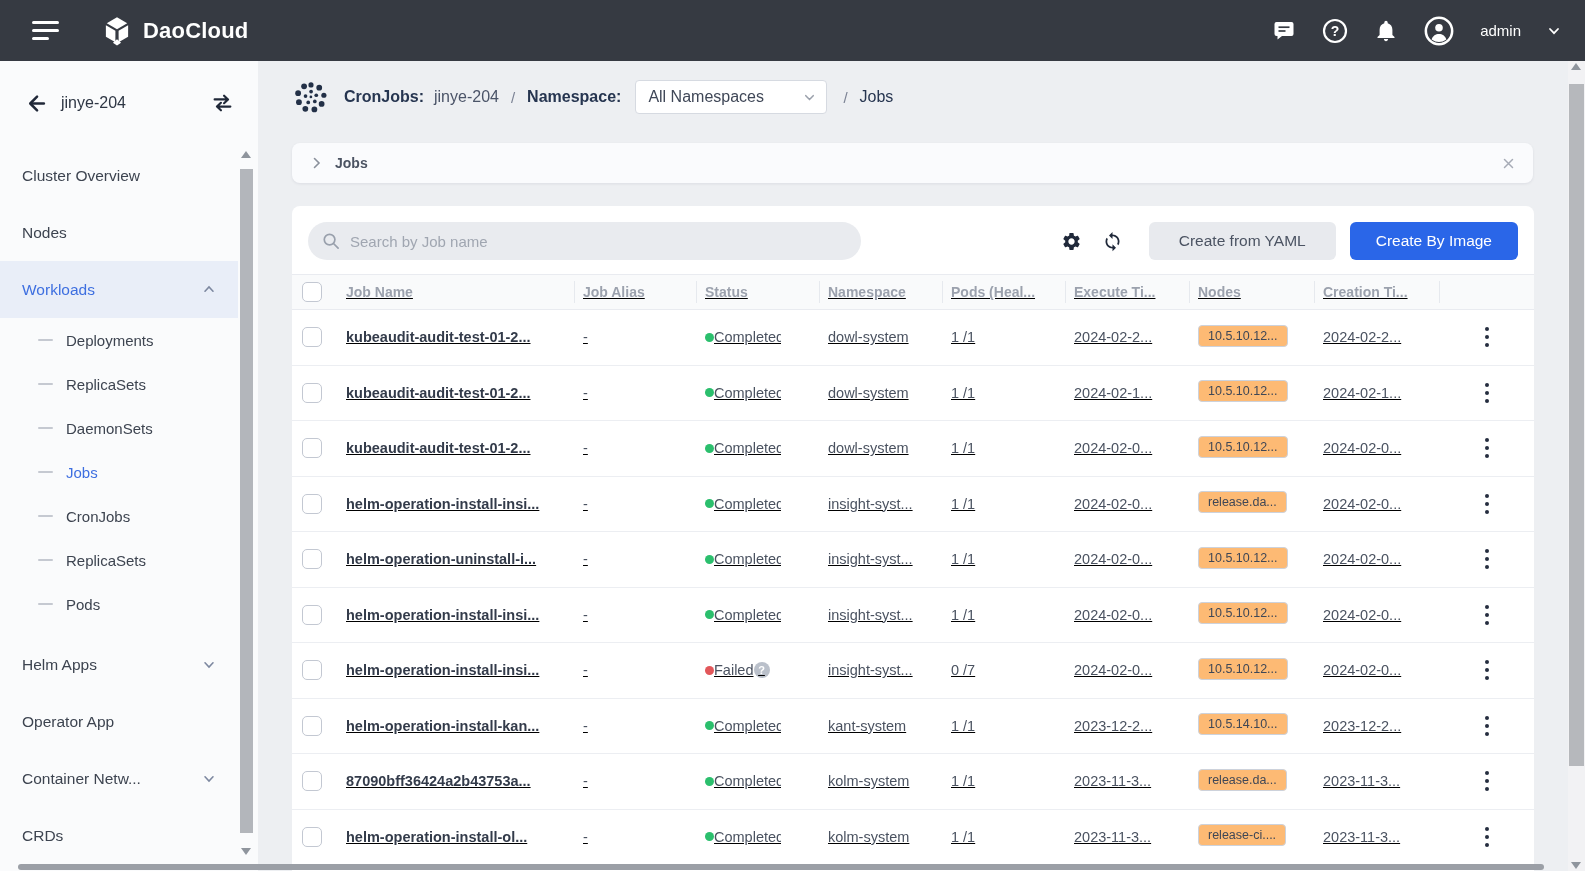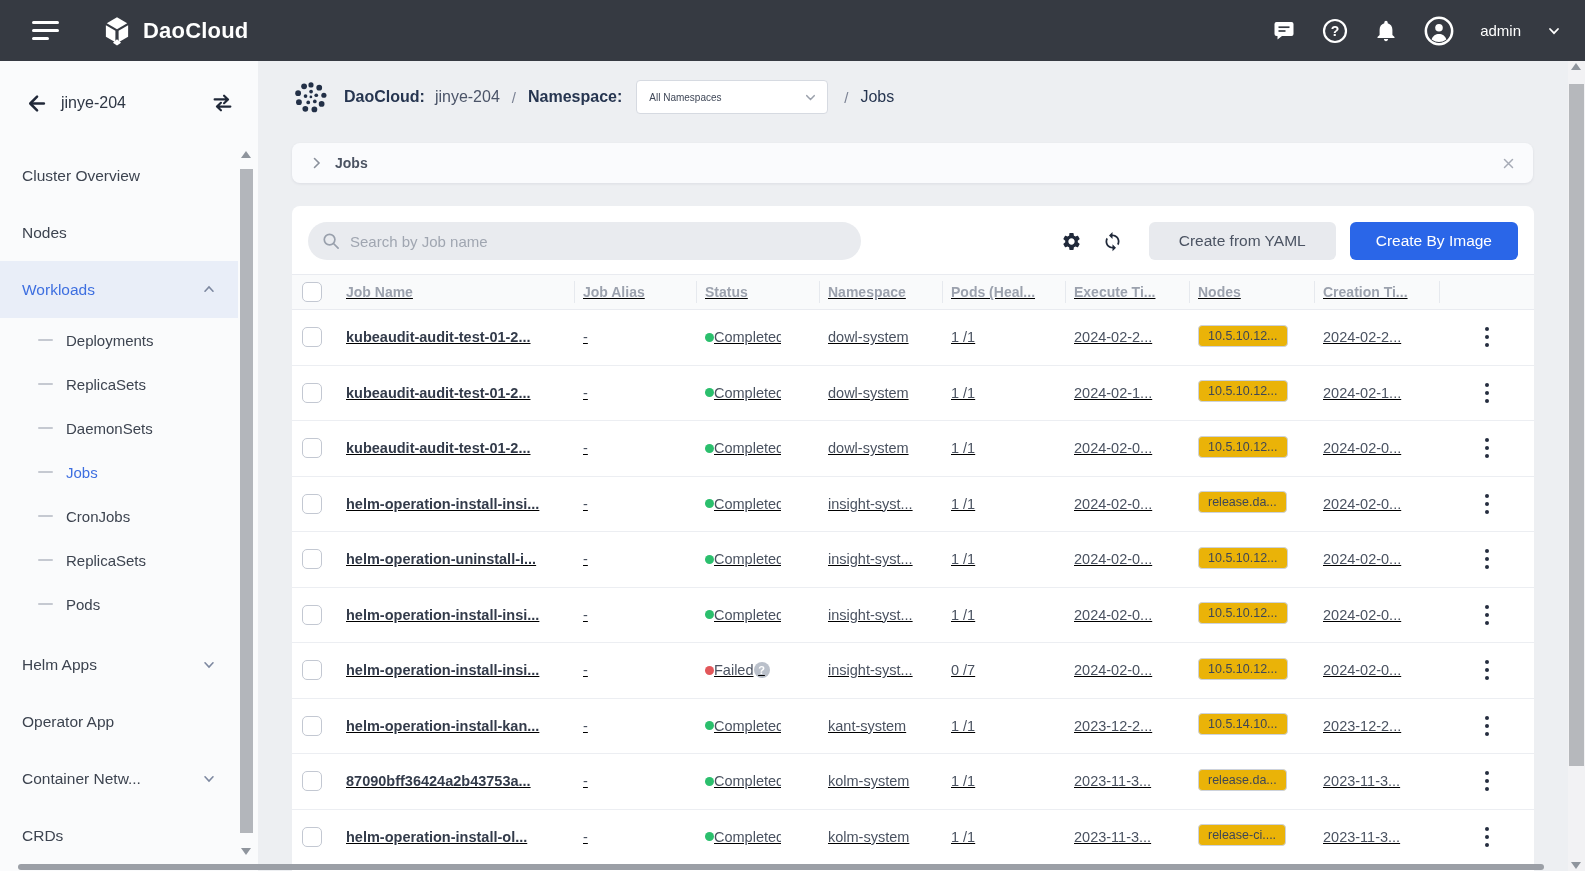--- a/index.html
+++ b/index.html
@@ -40,21 +40,21 @@
   .arrow.up{border-bottom:7px solid #8f959d;top:2px;}
   .arrow.down{border-top:7px solid #8f959d;bottom:2px;}
   
   .main{flex:1;background:var(--main-bg);overflow:hidden;display:flex;flex-direction:column;}
   .breadcrumb{display:flex;align-items:center;gap:10px;padding:16px 0 0 36px;height:56px;flex:none;}
   .bc-label{font-size:16px;font-weight:700;color:#263550;}
   .bc-value{font-size:16px;color:#4b5468;}
   .bc-sep{font-size:15px;color:#7b8294;padding:0 2px;}
   .bc-page{font-size:16px;color:#263550;font-weight:500;}
   .ns-select{display:flex;align-items:center;justify-content:space-between;width:192px;height:34px;background:#fff;border:1px solid #d6dae1;border-radius:4px;padding:0 10px 0 12px;cursor:pointer;margin:0 4px;}
-  .ns-select span{font-size:10px;color:#3f4757;}
+  .ns-select span{font-size:16px;color:#3f4757;}
   .banner{display:flex;align-items:center;gap:12px;height:40px;background:#fafbfd;border-radius:8px;box-shadow:0 1px 3px rgba(20,30,60,.08);margin:26px 52px 0 34px;padding:0 18px;flex:none;}
   .banner-label{font-size:14px;font-weight:600;color:#4b5362;}
   .banner-close{margin-left:auto;display:inline-flex;cursor:pointer;}
   .card{background:#fff;border-radius:8px 8px 0 0;margin:23px 51px 0 34px;padding-top:16px;flex:1;overflow:hidden;}
   
   .toolbar{display:flex;align-items:center;padding:0 16px;}
   .searchbox{position:relative;}
   .searchbox input{width:553px;height:38px;border:none;outline:none;background:#e9ebef;border-radius:19px;padding:0 16px 0 42px;font-size:15px;color:#3c4452;}
   .searchbox input::placeholder{color:#a0a6b1;}
   .search-ic{position:absolute;left:14px;top:10px;}
@@ -74,21 +74,21 @@
   .checkbox{width:20px;height:20px;border:1.5px solid #c3c8d2;border-radius:5px;background:#fff;cursor:pointer;}
   .tbody .trow{height:55.5px;border-bottom:1px solid #eceef2;background:#fff;}
   .td{font-size:14.5px;color:#4a5260;padding-left:8px;white-space:nowrap;overflow:hidden;}
   .td.name{font-weight:700;color:#333b4a;padding-left:6px;cursor:pointer;}
   .status-wrap{display:flex;align-items:center;}
   .dot{width:9px;height:9px;border-radius:50%;flex:none;}
   .dot.success{background:var(--success-green);}
   .dot.error{background:var(--error-red);}
   .status-label{max-width:67px;overflow:hidden;white-space:nowrap;display:inline-block;}
   .help-badge{width:16px;height:16px;border-radius:50%;background:#bac0ca;color:#fff;font-size:11px;font-weight:700;display:inline-flex;align-items:center;justify-content:center;flex:none;cursor:pointer;}
-  .img-badge{display:inline-block;max-width:104px;border:1px solid #cdd2db;background:#eab308;border-radius:4px;padding:3px 9px;font-size:12.5px;color:#3f4756;white-space:nowrap;overflow:hidden;}
+  .img-badge{display:inline-block;max-width:104px;border:1px solid #cdd2db;background:#fdba74;border-radius:4px;padding:3px 9px;font-size:12.5px;color:#3f4756;white-space:nowrap;overflow:hidden;}
   .td-actions{display:flex;justify-content:center;}
   .kebab{display:inline-flex;cursor:pointer;padding:4px 8px;}
   
   .page-scroll{position:fixed;top:61px;right:0;bottom:0;width:17px;background:#f2f2f4;z-index:40;}
   .page-scroll .thumb{position:absolute;top:23px;left:1px;width:15px;height:682px;background:#b6b8bc;}
   .page-scroll .arrow{left:3px;}
   .h-scroll{position:fixed;left:0;bottom:0;height:8px;right:17px;z-index:41;}
   .h-scroll .thumb{position:absolute;left:18px;right:24px;top:1px;height:6px;background:#9b9fa6;border-radius:3px;}
 </style>
 </head>
@@ -249,21 +249,21 @@
             <circle cx="4" cy="11.8" r="2.8"></circle>
             <circle cx="9.8" cy="5.2" r="2.8"></circle>
           <circle cx="16.6" cy="10.2" r="1.8"></circle>
             <circle cx="21.6" cy="13.8" r="1.8"></circle>
             <circle cx="20.2" cy="19.8" r="1.8"></circle>
           <circle cx="13.8" cy="20.8" r="1.8"></circle>
             <circle cx="11.2" cy="14.6" r="1.8"></circle>
             <circle cx="16.4" cy="15.4" r="1.3"></circle>
         </g>
       </svg>
-      <span class="bc-label">DaoCloud:</span>
+      <span class="bc-label">CronJobs:</span>
       <span class="bc-value">jinye-204</span>
       <span class="bc-sep">/</span>
       <span class="bc-label">Namespace:</span>
       <div class="ns-select">
         <span>All Namespaces</span>
         <svg width="13" height="13" viewBox="0 0 14 14">
             <path d="M3 5 L7 9.2 L11 5" fill="none" stroke="#9aa0ab" stroke-width="1.6" stroke-linecap="round"></path>
           </svg>
       </div>
       <span class="bc-sep">/</span>

